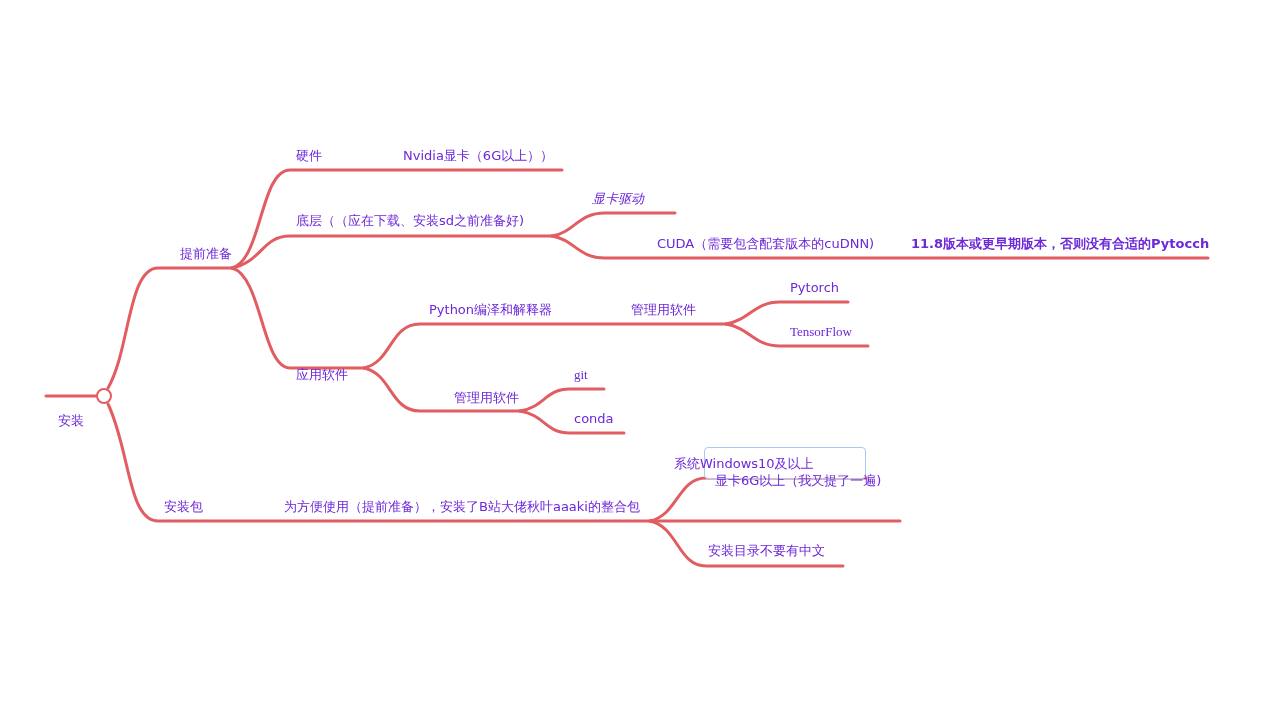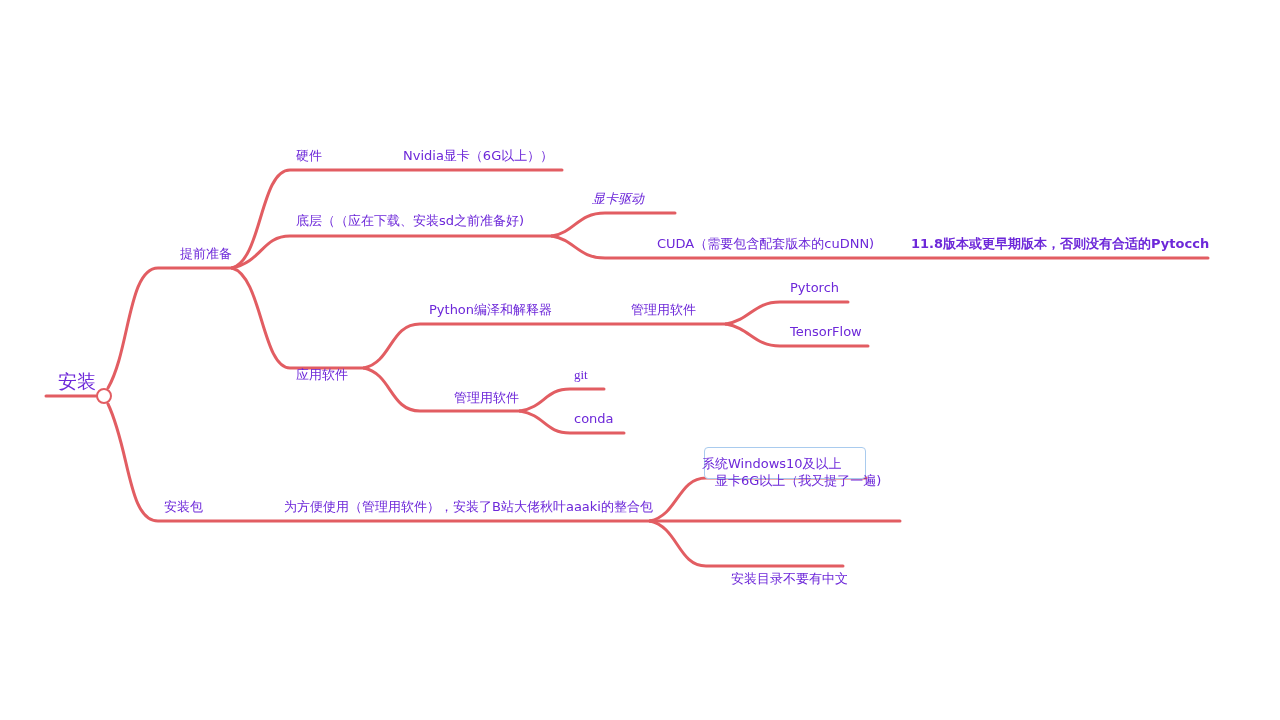--- a/index.html
+++ b/index.html
@@ -29,21 +29,22 @@
     }
     .node-label {
       position: absolute;
       font-size: 13px;
       color: #6d28d9;
       white-space: nowrap;
       line-height: 16px;
       letter-spacing: 0;
     }
     .node-label.root {
-      font-size: 19px;
+      font-size: 13px;
+      margin-top: 40px;
     }
     .selected-box {
       position: absolute;
       border: 1.5px solid #a9cbee;
       border-radius: 4px;
       background: #ffffff;
       box-sizing: border-box;
     }
     .root-circle {
       fill: #ffffff;
@@ -110,29 +111,29 @@
 <div class="node-label" style="left:911px; top:236px;font-weight:bold;">11.8版本或更早期版本，否则没有合适的Pytocch</div>
 
 <div class="node-label" style="left:296px; top:346px;margin-top:21px;">应用软件</div>
 
 <div class="node-label" style="left:429px; top:302px;">Python编泽和解释器</div>
 
 <div class="node-label" style="left:631px; top:302px;">管理用软件</div>
 
 <div class="node-label" style="left:790px; top:280px;">Pytorch</div>
 
-<div class="node-label" style="left:790px; top:324px;">TensorFlow</div>
+<div class="node-label" style="left:790px; top:324px;font-family:Liberation Serif, serif;">TensorFlow</div>
 
 <div class="node-label" style="left:454px; top:390px;">管理用软件</div>
 
 <div class="node-label" style="left:574px; top:367px;font-family:Liberation Serif, serif;">git</div>
 
 <div class="node-label" style="left:574px; top:411px;">conda</div>
 
 <div class="node-label" style="left:164px; top:499px;">安装包</div>
 
-<div class="node-label" style="left:284px; top:499px;">为方便使用（管理用软件），安装了B站大佬秋叶aaaki的整合包</div>
+<div class="node-label" style="left:284px; top:499px;">为方便使用（提前准备），安装了B站大佬秋叶aaaki的整合包</div>
 
-<div class="node-label" style="left:702px; top:456px;">系统Windows10及以上</div>
+<div class="node-label" style="left:674px; top:456px;">系统Windows10及以上</div>
 
 <div class="node-label" style="left:715px; top:473px;">显卡6G以上（我又提了一遍)</div>
 
-<div class="node-label" style="left:731px; top:543px;margin-top:28px;">安装目录不要有中文</div>
+<div class="node-label" style="left:708px; top:543px;">安装目录不要有中文</div>
 
 </body></html>

